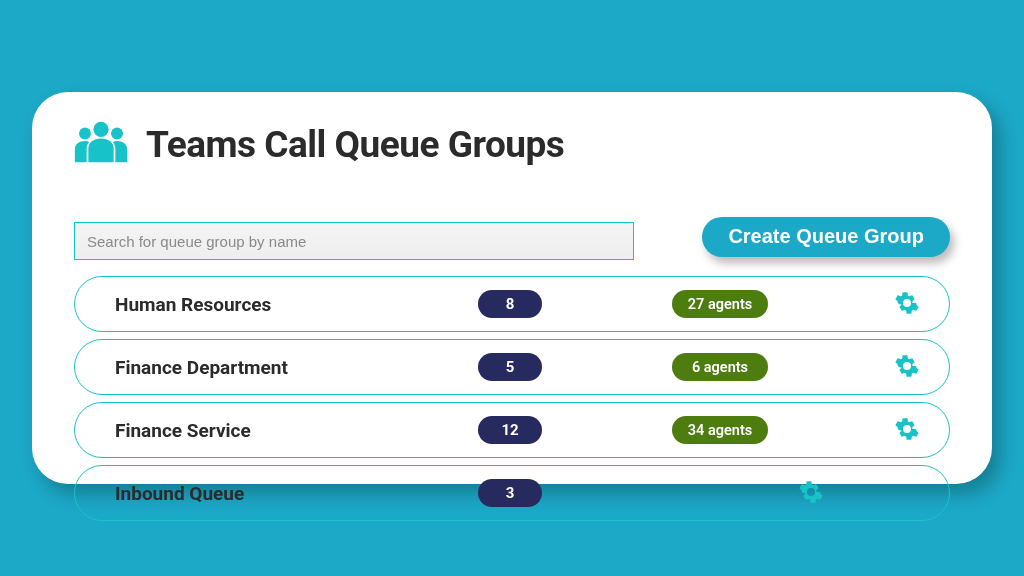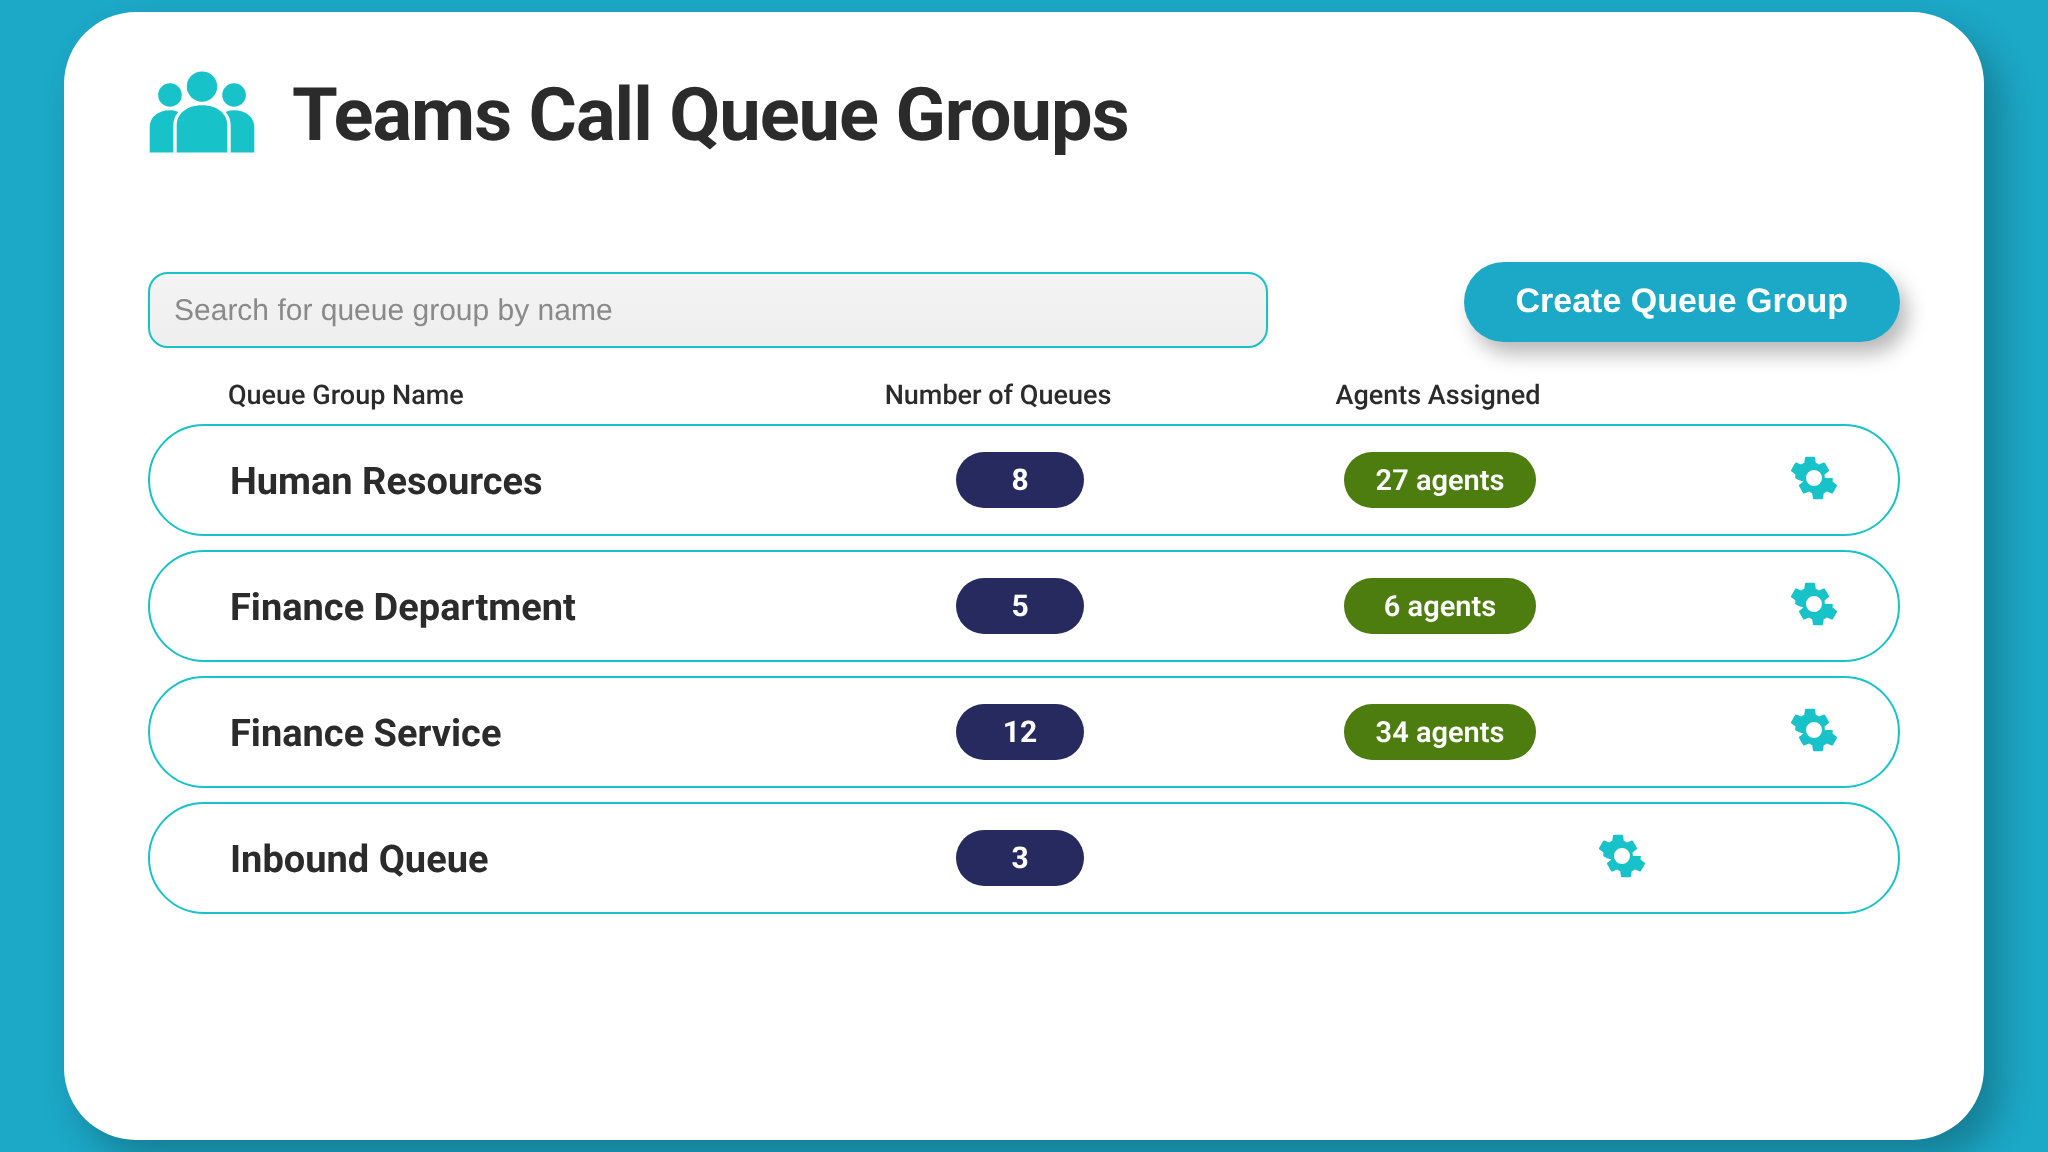--- a/index.html
+++ b/index.html
@@ -1,52 +1,52 @@
 <!DOCTYPE html>
 <html><head>
 <meta charset="utf-8">
 <style>
   * { box-sizing: border-box; margin: 0; padding: 0; }
   html, body { width: 1024px; height: 576px; font-family: -apple-system, BlinkMacSystemFont, "Segoe UI", Roboto, Arial, sans-serif; }
   body { background: #1ca8c7; display: flex; align-items: center; justify-content: center; }
   .card {
     width: 960px;
-    height: 564px;
+    height: 392px;
     background: #fff;
     border-radius: 36px;
     box-shadow: 8px 10px 18px rgba(0,0,0,0.25);
     padding: 28px 42px 44px 42px;
     position: relative;
   }
   .header { display: flex; align-items: center; gap: 18px; margin-bottom: 18px; }
   .header-icon { width: 54px; height: 48px; color: #17c3c9; flex-shrink: 0; }
   .header-title { font-size: 37px; font-weight: 700; color: #2b2b2b; letter-spacing: -0.5px; }
   .controls { display: flex; align-items: center; gap: 24px; margin-bottom: 16px; }
   .search {
     flex: 0 0 560px;
     height: 38px;
     border: 1.5px solid #17c3c9;
-    border-radius: 10px;
+    border-radius: 0;
     background: linear-gradient(#f4f4f4,#eeeeee);
     padding: 0 12px;
     font-size: 15px;
     color: #777;
     outline: none;
     margin-top: 36px;
   }
   .search::placeholder { color: #8a8a8a; }
   .spacer { flex: 1; }
   .create-btn {
     height: 40px;
     padding: 0 26px;
     border: none;
     border-radius: 22px;
     background: #1ca8c7;
     color: #fff;
-    font-size: 17px;
+    font-size: 20px;
     font-weight: 600;
     cursor: pointer;
     box-shadow: 4px 6px 10px rgba(0,0,0,0.28);
     margin-top: 27px;
   }
   .col-headers {
     display: grid;
     grid-template-columns: 300px 190px 220px 1fr;
     padding: 0 40px 6px 40px;
     font-size: 13.5px;
@@ -121,26 +121,20 @@
     </span>
     <h1 class="header-title">Teams Call Queue Groups</h1>
   </div>
 
   <div class="controls">
     <input class="search" type="text" placeholder="Search for queue group by name" style="">
     <div class="spacer"></div>
     <button class="create-btn">Create Queue Group</button>
   </div>
 
-  <div class="col-headers">
-    <div class="c1">Queue Group Name</div>
-    <div class="c2">Number of Queues</div>
-    <div class="c3">Agents Assigned</div>
-    <div></div>
-  </div>
 
   <div class="rows">
 
     <div class="row">
       <div class="name">Human Resources</div>
       <div class="qty-pill">8</div>
       <div class="agents-pill">27 agents</div>
       <button class="gear-btn">
         <span>
           <svg viewBox="0 0 24 24" fill="currentColor">

